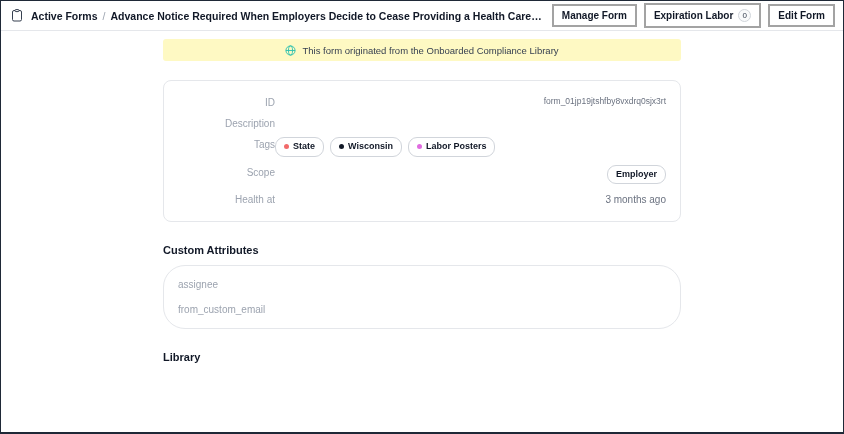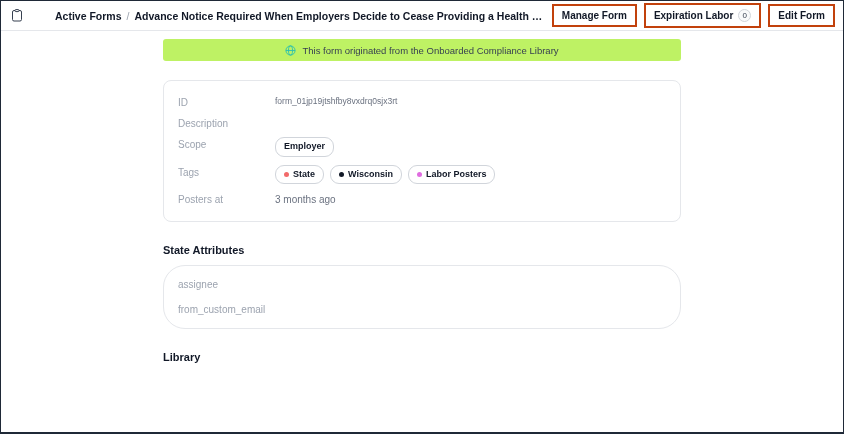--- a/index.html
+++ b/index.html
@@ -10,49 +10,49 @@
     border:1px solid #1f2937; border-bottom-width:2px; overflow:hidden;
   }
 
   
   .hdr {
     height:30px; display:flex; align-items:center; gap:8px;
     padding:0 8px 0 10px; border-bottom:1px solid #e5e7eb; background:#fff;
   }
   .hdr .doc-icon { flex:0 0 auto; display:flex; align-items:center; color:#374151; }
   .crumbs { display:flex; align-items:center; gap:5px; white-space:nowrap; overflow:hidden; flex:1 1 auto; min-width:0; }
-  .crumb-root { font-size:10.5px; font-weight:700; color:#111827; cursor:pointer;margin-left:24px; }
+  .crumb-root { font-size:10.5px; font-weight:700; color:#111827; cursor:pointer; }
   .crumb-sep { font-size:10.5px; color:#9ca3af; }
   .crumb-title { font-size:10.5px; font-weight:700; color:#111827; overflow:hidden; text-overflow:ellipsis; }
   .hdr-actions { display:flex; align-items:center; gap:7px; flex:0 0 auto; }
-  .annotation { border:2px solid #c2410c; padding:0; display:inline-flex;justify-content:flex-end; }
+  .annotation { border:2px solid #a3a3a3; padding:0; display:inline-flex;justify-content:flex-end; }
   .hdr-btn {
     display:inline-flex; align-items:center; gap:5px; background:#fff; border:none;
     font-family:"Liberation Sans", sans-serif; font-size:10px; font-weight:700; color:#111827;
     padding:4px 8px; cursor:pointer; white-space:nowrap;
   }
   .count-badge {
     display:inline-flex; align-items:center; justify-content:center;
     width:13px; height:13px; border-radius:50%; border:1px solid #d1d5db;
     background:#f9fafb; font-size:8px; font-weight:400; color:#374151;
   }
 
   
   .content { width:518px; margin:0 auto; }
 
   .banner {
-    margin-top:8px; height:22px; background:#bef264; border-radius:3px;
+    margin-top:8px; height:22px; background:#fef9c3; border-radius:3px;
     display:flex; align-items:center; justify-content:center; gap:6px;
   }
   .banner-text { font-size:9.5px; color:#374151; }
 
   
   .card { border:1px solid #e5e7eb; border-radius:8px; background:#fff; }
   .detail-card { margin-top:19px; padding:10px 14px; }
-  .drow { display:flex; align-items:flex-start; padding:4px 0; }
+  .drow { display:flex; align-items:flex-start; padding:4px 0;text-align:right; }
   .dlabel { flex:0 0 97px; font-size:10px; color:#9ca3af; padding-top:2px; }
   .dvalue { flex:1 1 auto; font-size:10px; color:#374151; line-height:1.5; }
   .mono { font-family:Liberation Sans, sans-serif; font-size:8.5px; color:#6b7280; }
   .strong { font-weight:700; color:#111827; }
   .muted { color:#6b7280; }
   .pill {
     display:inline-flex; align-items:center; gap:4px; border:1px solid #d1d5db;
     border-radius:9px; padding:2px 8px; font-size:9px; font-weight:700; color:#111827; background:#fff;
   }
   .pill-row { display:flex; gap:6px; flex-wrap:wrap; }
@@ -109,49 +109,49 @@
 
     <div class="card detail-card">
       <div class="drow">
         <span class="dlabel">ID</span>
         <span class="dvalue mono">form_01jp19jtshfby8vxdrq0sjx3rt</span>
       </div>
       <div class="drow">
         <span class="dlabel">Description</span>
       </div>
       <div class="drow">
-        <span class="dlabel">Scope</span>
-        <span class="dvalue">
-          <span class="pill">Employer</span>
-        </span>
-      </div>
-      <div class="drow">
         <span class="dlabel">Tags</span>
         <span class="dvalue pill-row">
           <span class="pill">
             <span class="dot" style="background: rgb(242, 106, 106);"></span>
             <span>State</span>
           </span>
           <span class="pill">
             <span class="dot" style="background: rgb(17, 24, 39);"></span>
             <span>Wisconsin</span>
           </span>
           <span class="pill">
             <span class="dot" style="background: rgb(224, 108, 224);"></span>
             <span>Labor Posters</span>
           </span>
         </span>
       </div>
       <div class="drow">
-        <span class="dlabel">Posters at</span>
+        <span class="dlabel">Scope</span>
+        <span class="dvalue">
+          <span class="pill">Employer</span>
+        </span>
+      </div>
+      <div class="drow">
+        <span class="dlabel">Health at</span>
         <span class="dvalue muted">3 months ago</span>
       </div>
     </div>
 
-    <div class="section-heading">State Attributes</div>
+    <div class="section-heading">Custom Attributes</div>
     <div class="card attr-card">
       <div class="attr-row">assignee</div>
       <div class="attr-row">from_custom_email</div>
     </div>
 
     <div class="section-heading">Library</div>
 
   </div>
 </div>
 

